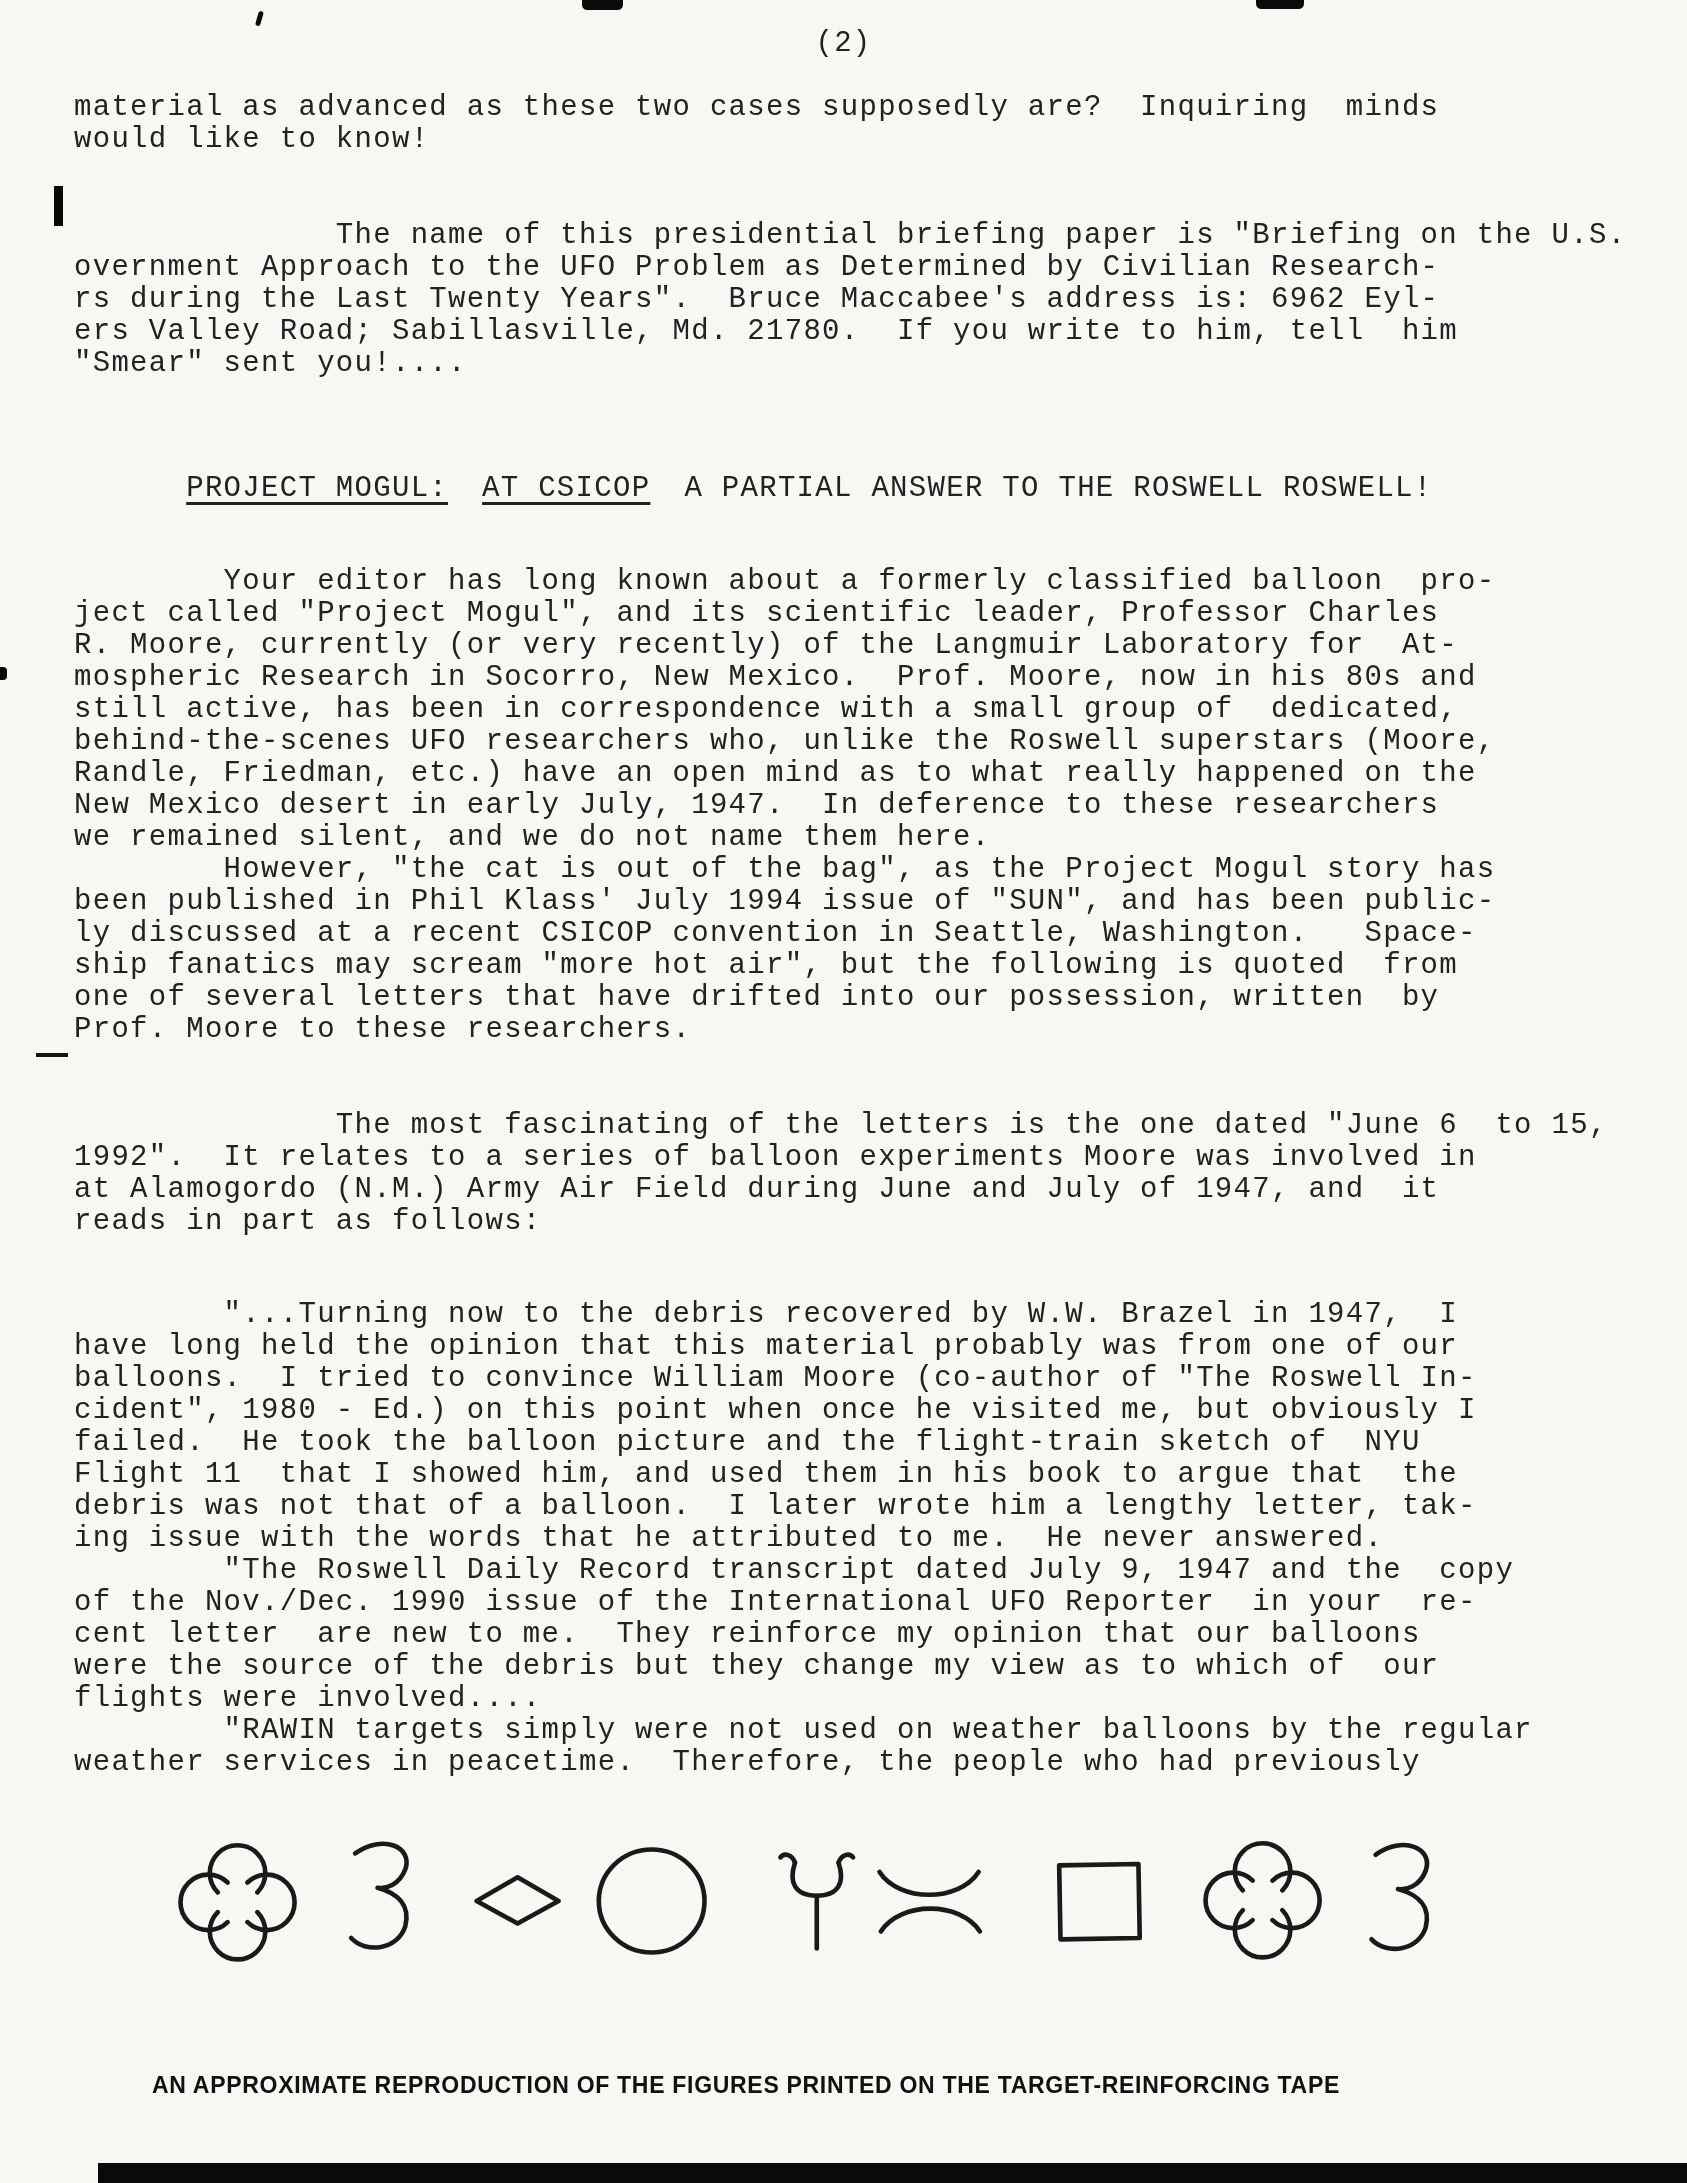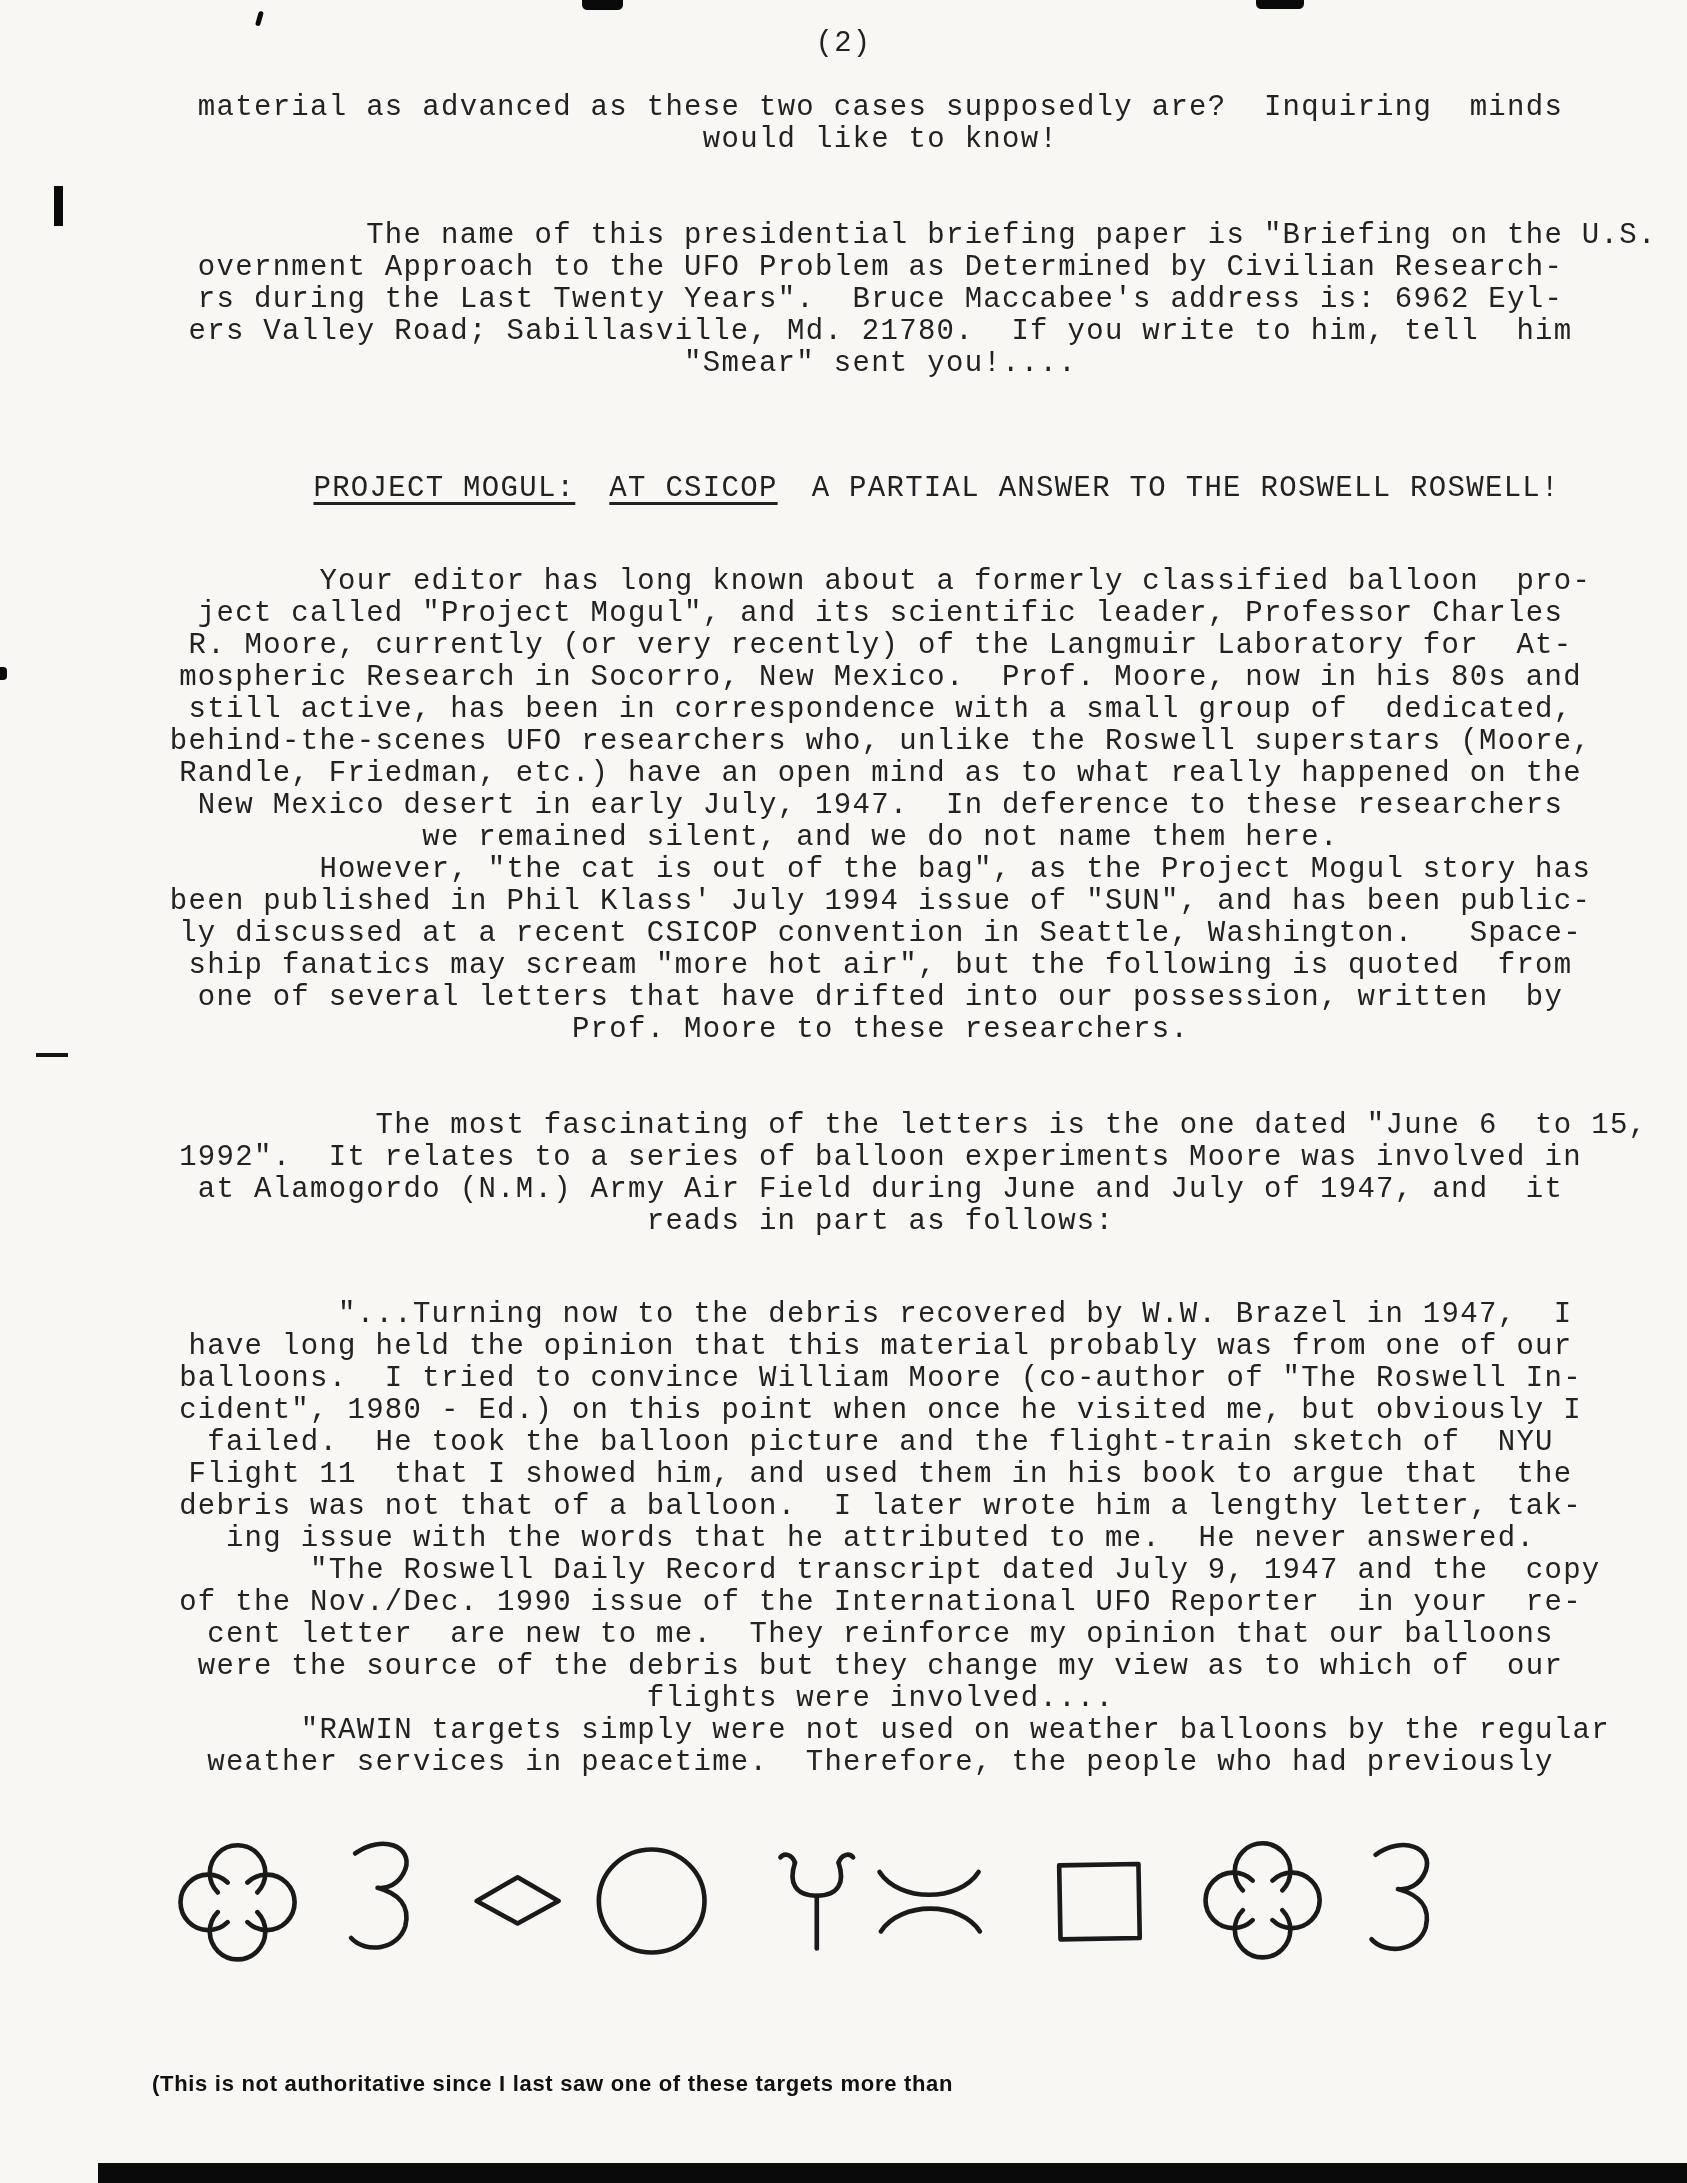--- a/index.html
+++ b/index.html
@@ -6,21 +6,21 @@
   .page {
     position:relative;
     width:1687px; height:2183px;
     background:#f8f7f3;
     color:#222;
     font-family:"Liberation Mono","DejaVu Sans Mono",monospace;
     font-size:29px; line-height:32px; letter-spacing:1.3px;
     overflow:hidden;
   }
   .pageno { margin-top:28px; text-align:center; }
-  .body { margin-left:74px; margin-top:32px;text-align:center; }
+  .body { margin-left:74px; margin-top:32px; }
   .para { white-space:pre; margin:0; position:relative; }
   .gap-top { margin-top:29px; }
   .heading { margin:29px 0; white-space:pre; }
   .heading .u {
     text-decoration:underline;
     text-decoration-thickness:2.6px;
     text-underline-offset:6px;
   }
   .heading .u { margin-right:34px;margin-top:45px; }
   .cutoff-bar {
@@ -158,20 +158,21 @@
       <path d="M1650,90 A42,42 0 1 1 1710,90"></path>
       <path d="M1695,75 A42,42 0 1 1 1695,135"></path>
       <path d="M1710,120 A42,42 0 1 1 1650,120"></path>
       <path d="M1665,135 A42,42 0 1 1 1665,75"></path>
     </g>
 
     <path d="M1851,36 C1893,6 1939,26 1927,60 C1918,84 1897,90 1885,88 C1915,96 1935,114 1927,146 C1916,182 1867,188 1845,164"></path>
   </svg>
 
   <div class="caption">
+    <div class="cap1">AN APPROXIMATE REPRODUCTION OF THE FIGURES PRINTED ON THE TARGET-REINFORCING TAPE</div>
     <div class="cap2">(This is not authoritative since I last saw one of these targets more than</div>
     
   </div>
 
   <div class="artifact bottom-bar"></div>
 
 </div>
 
 
 </body></html>

